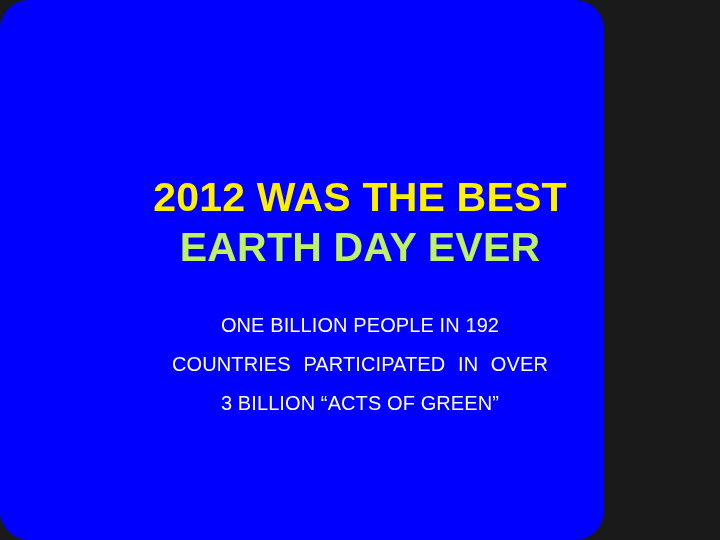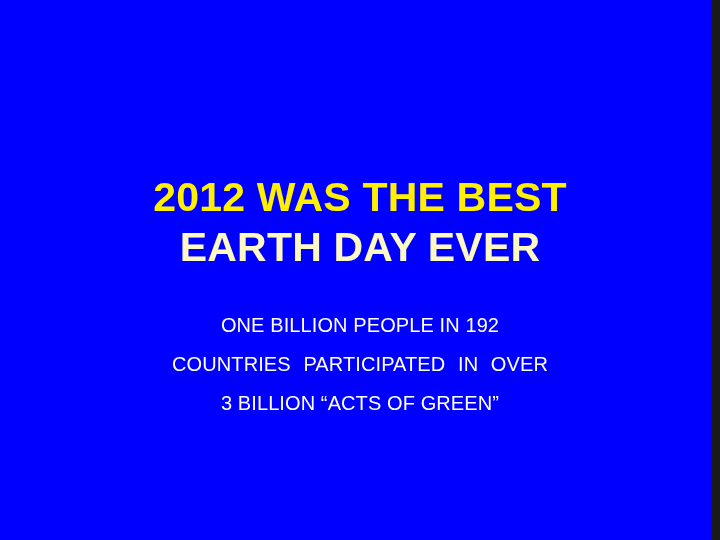--- a/index.html
+++ b/index.html
@@ -4,25 +4,26 @@
 <style>
   html, body {
     margin: 0;
     padding: 0;
   }
   body {
     background: #1a1a1a;
   }
   .slide {
     position: relative;
-    width: 712px;
+    width: 604px;
     height: 540px;
     background: #0000ff;
     overflow: hidden;
     font-family: "Liberation Sans", sans-serif;
+    border-radius: 29px;
     -webkit-font-smoothing: antialiased;
   }
   .content-block {
     position: absolute;
     left: 0;
     width: 720px;
     text-align: center;
   }
 
   
@@ -55,21 +56,21 @@
     word-spacing: 7px;
   }
 </style>
 </head>
 <body>
 
 <div class="slide" style="background: rgb(0, 0, 255);">
 
   <div class="content-block title-block">
     <div class="title-line" style="color: rgb(255, 240, 0);">2012 WAS THE BEST</div>
-    <div class="title-line" style="color: #fef9c3;">EARTH DAY EVER</div>
+    <div class="title-line" style="color: #bef264;">EARTH DAY EVER</div>
   </div>
 
   <div class="content-block subtitle-block">
     <div class="subtitle-line" style="color: rgb(255, 255, 255);">ONE BILLION PEOPLE IN 192</div>
     <div class="subtitle-line wide" style="color: rgb(255, 255, 255);">COUNTRIES PARTICIPATED IN OVER</div>
     <div class="subtitle-line" style="color: rgb(255, 255, 255);">3 BILLION “ACTS OF GREEN”</div>
   </div>
 
 </div>
 

